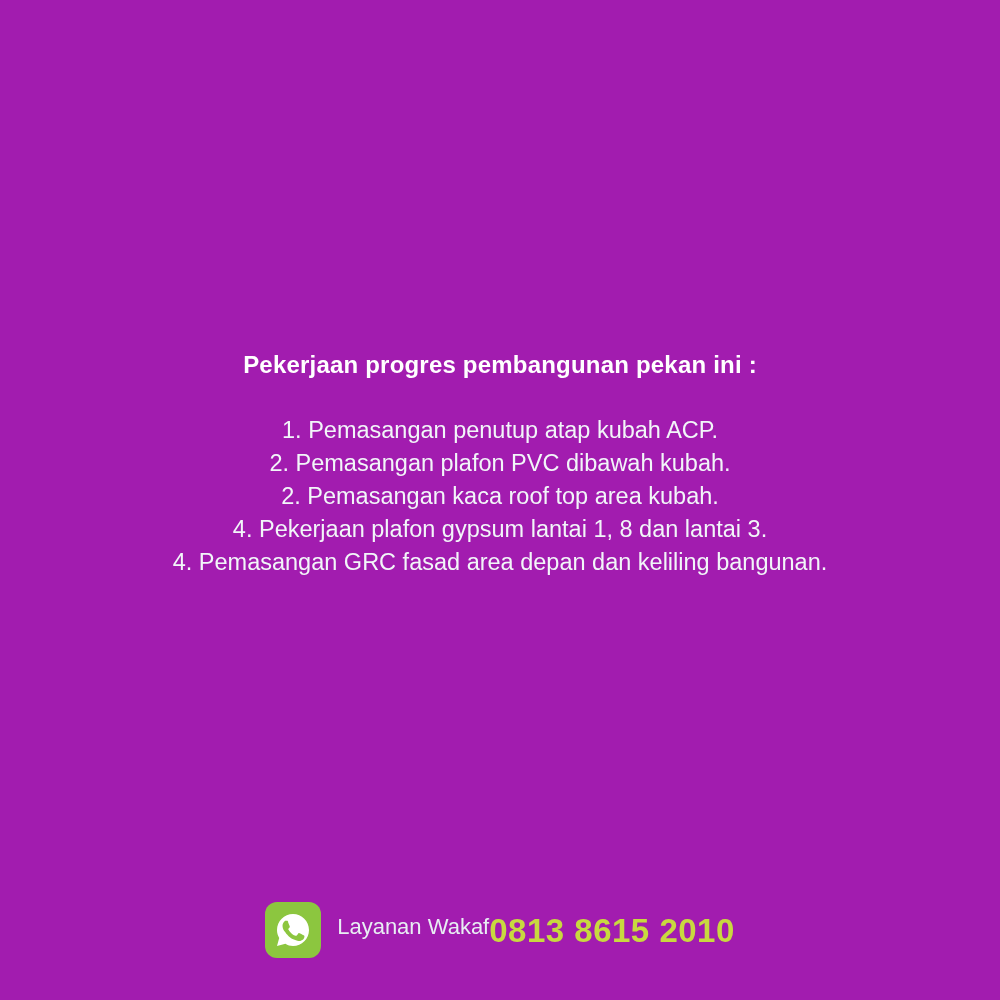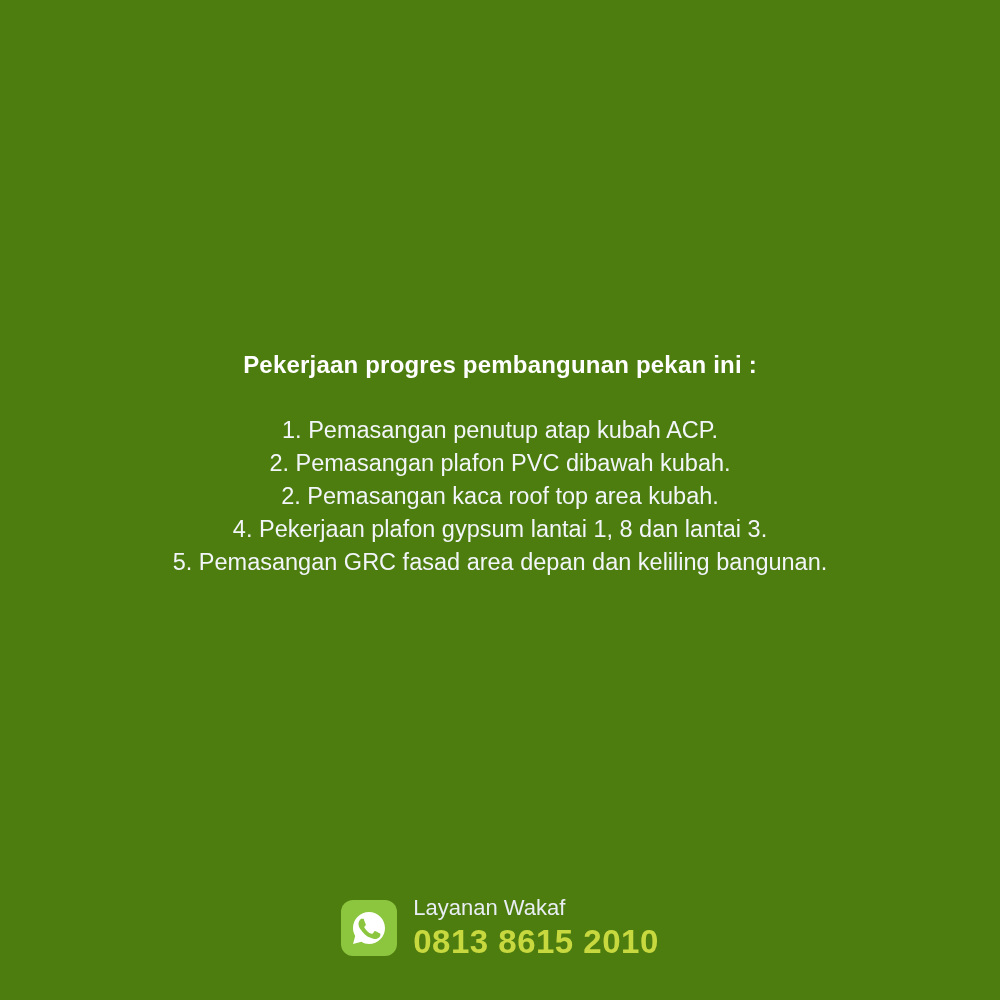--- a/index.html
+++ b/index.html
@@ -10,21 +10,21 @@
     width: 1000px;
     height: 1000px;
     background: #2a6ca3;
     font-family: "Liberation Sans", sans-serif;
     overflow: hidden;
     position: relative;
   }
   .poster {
     position: absolute;
     inset: 0;
-    background: #4d7c0f;
+    background: #a21caf;
   }
   .content-block {
     position: absolute;
     left: 0;
     right: 0;
     top: 350px;
     text-align: center;
     color: #ffffff;
   }
   .heading {
@@ -65,22 +65,22 @@
     display: flex;
     align-items: center;
     justify-content: center;
     flex: 0 0 auto;
   }
   .wa-badge svg {
     display: block;
   }
   .footer-text {
     display: flex;
-    flex-direction: column;
-    align-items: flex-start;
+    flex-direction: row;
+    align-items: center;
     line-height: 1;
   }
   .footer-label {
     font-size: 22px;
     color: #e8eef3;
     margin-bottom: 6px;
     font-weight: 400;
   }
   .footer-phone {
     font-size: 33px;
@@ -95,21 +95,21 @@
 <div class="poster">
 
   <div class="content-block">
     <div class="heading">Pekerjaan progres pembangunan pekan ini :</div>
 
     <ul class="list">
       <li>1. Pemasangan penutup atap kubah ACP.</li>
       <li>2. Pemasangan plafon PVC dibawah kubah.</li>
       <li>2. Pemasangan kaca roof top area kubah.</li>
       <li>4. Pekerjaan plafon gypsum lantai 1, 8 dan lantai 3.</li>
-      <li>5. Pemasangan GRC fasad area depan dan keliling bangunan.</li>
+      <li>4. Pemasangan GRC fasad area depan dan keliling bangunan.</li>
     </ul>
   </div>
 
   <div class="footer">
     <div class="wa-badge">
       <svg width="40" height="40" viewBox="0 0 40 40" aria-hidden="true">
         <path fill="#ffffff" d="M20 4C11.2 4 4 11.2 4 20c0 2.9.8 5.6 2.2 7.9L4 36l8.4-2.2C14.6 35.2 17.2 36 20 36c8.8 0 16-7.2 16-16S28.8 4 20 4z"></path>
         <path fill="#8cc63f" d="M15.1 11.6c-.4-.9-.8-.9-1.2-.9h-1c-.4 0-1 .1-1.5.7-.5.6-1.9 1.9-1.9 4.5 0 2.7 1.9 5.2 2.2 5.5.3.4 3.7 5.9 9.2 8.1 4.5 1.8 5.4 1.5 6.4 1.4 1-.1 3.2-1.3 3.7-2.6.5-1.3.5-2.4.3-2.6-.1-.2-.5-.4-1.1-.7-.6-.3-3.2-1.6-3.7-1.8-.5-.2-.9-.3-1.2.2-.4.5-1.4 1.8-1.7 2.2-.3.4-.6.4-1.1.2-.5-.2-2.2-.8-4.2-2.6-1.6-1.4-2.6-3.1-2.9-3.6-.3-.5 0-.8.2-1 .2-.3.9-1 1.1-1.4.2-.4.1-.7 0-1-.1-.3-1.2-3.2-1.6-4z"></path>
       </svg>
     </div>

